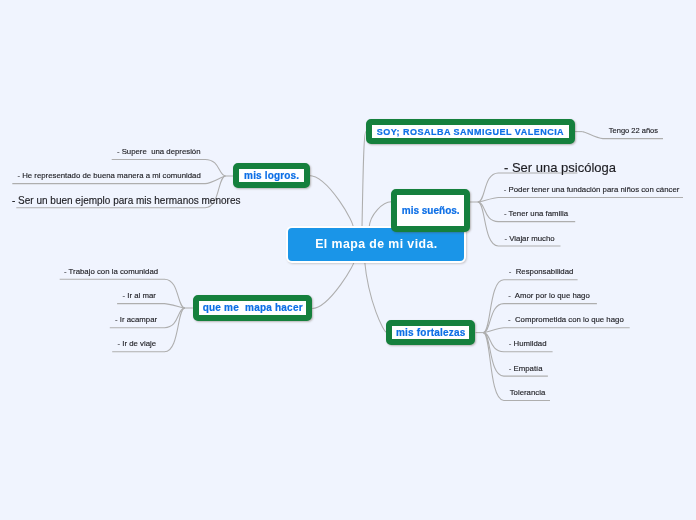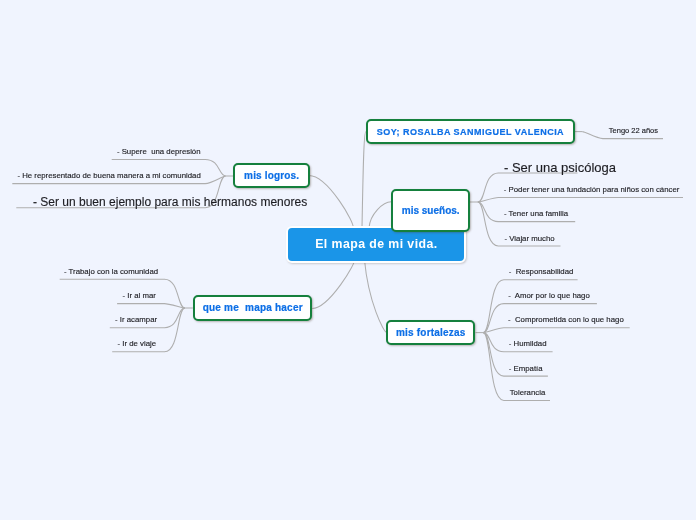--- a/index.html
+++ b/index.html
@@ -5,21 +5,21 @@
 <style>
   html,body{margin:0;padding:0;}
   body{width:696px;height:520px;overflow:hidden;background:#f0f4fe;
        font-family:"Liberation Sans",sans-serif;}
   #mindmap{position:relative;width:696px;height:520px;}
   svg.links{position:absolute;left:0;top:0;width:696px;height:520px;pointer-events:none;}
   .node{position:absolute;box-sizing:border-box;display:flex;align-items:center;
         justify-content:center;white-space:pre;transform:translateZ(0);}
   .root-node{border-radius:6px;font-weight:bold;border:2px solid #fff;
              background-clip:padding-box;box-shadow:1px 1px 2px rgba(90,80,70,.25);}
-  .branch-node{background:#fff;border:2px solid #15803d;border-radius:5px;color:#0d6fe6;
+  .branch-node{background:#fff;border:6px solid #15803d;border-radius:5px;color:#0d6fe6;
                font-weight:bold;box-shadow:1px 1px 2px rgba(80,65,50,.35);
                -webkit-text-stroke:.2px #0d6fe6;}
   .leaf-label{position:absolute;white-space:pre;line-height:1;color:#1d1d22;
               transform:translateZ(0);-webkit-text-stroke:.14px #1d1d22;}
 </style>
 </head>
 <body>
 
 <div id="mindmap">
   <svg class="links" viewBox="0 0 696 520">
@@ -63,19 +63,19 @@
   <div class="node branch-node" style="left:385.8px;top:319.8px;width:89.7px;height:25.5px;font-size:10.0px;letter-spacing:0.2px;text-indent:0.2px;">mis fortalezas</div>
   <div class="leaf-label" style="left:508.8px;top:268.40px;font-size:7.8px;">-  Responsabilidad</div>
   <div class="leaf-label" style="left:508.3px;top:292.20px;font-size:7.8px;text-align:right;">-  Amor por lo que hago</div>
   <div class="leaf-label" style="left:508px;top:316.40px;font-size:7.8px;">-  Comprometida con lo que hago</div>
   <div class="leaf-label" style="left:508.8px;top:340.30px;font-size:7.8px;">- Humildad</div>
   <div class="leaf-label" style="left:508.8px;top:364.70px;font-size:7.8px;">- Empatía</div>
   <div class="leaf-label" style="left:509.7px;top:389.00px;font-size:7.8px;">Tolerancia</div>
   <div class="node branch-node" style="left:233.4px;top:163.4px;width:76.3px;height:25.1px;font-size:10.0px;letter-spacing:0.15px;text-indent:0.15px;">mis logros.</div>
   <div class="leaf-label" style="left:116.9px;top:148.00px;font-size:7.8px;">- Supere  una depresión</div>
   <div class="leaf-label" style="left:17.4px;top:172.20px;font-size:7.8px;">- He representado de buena manera a mi comunidad</div>
-  <div class="leaf-label" style="left:33px;top:196.40px;font-size:12px;">- Ser un buen ejemplo para mis hermanos menores</div>
+  <div class="leaf-label" style="left:12px;top:196.40px;font-size:10px;">- Ser un buen ejemplo para mis hermanos menores</div>
   <div class="node branch-node" style="left:192.8px;top:295.1px;width:119.7px;height:25.7px;font-size:10.0px;letter-spacing:0.22px;text-indent:0.22px;">que me  mapa hacer</div>
   <div class="leaf-label" style="left:64px;top:267.80px;font-size:7.8px;">- Trabajo con la comunidad</div>
   <div class="leaf-label" style="left:122.6px;top:292.20px;font-size:7.8px;">- Ir al mar</div>
   <div class="leaf-label" style="left:115.1px;top:316.30px;font-size:7.8px;">- Ir acampar</div>
   <div class="leaf-label" style="left:117.5px;top:340.40px;font-size:7.8px;">- Ir de viaje</div>
 </div>
 
 </body></html>

